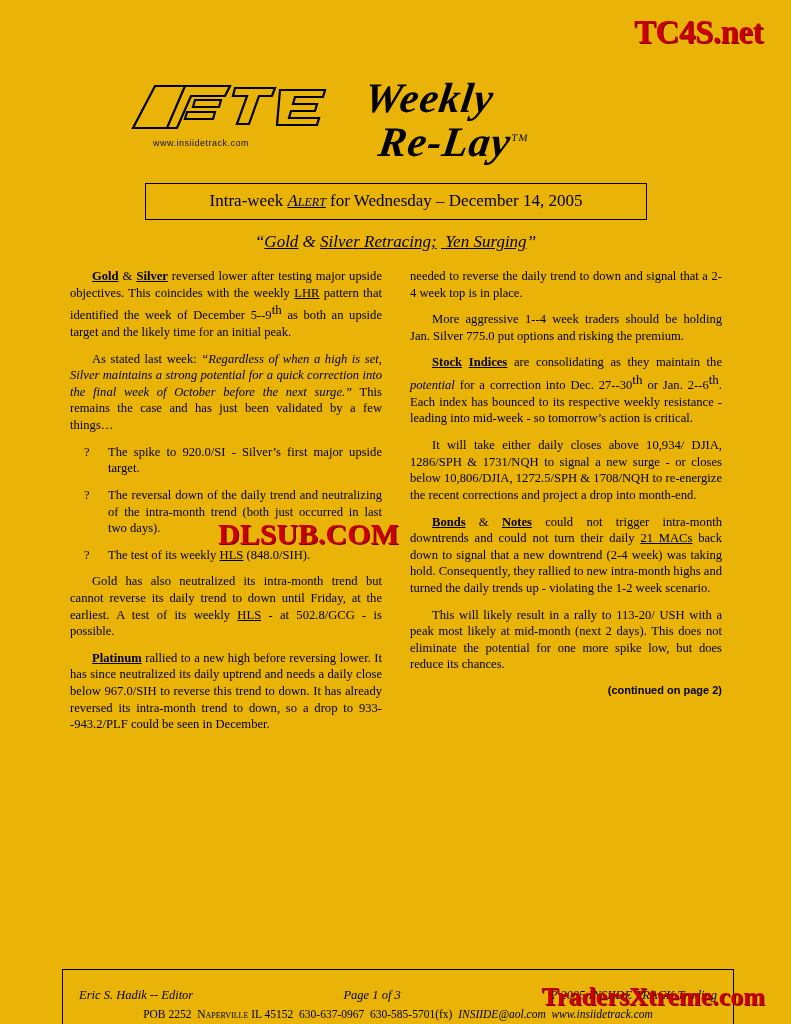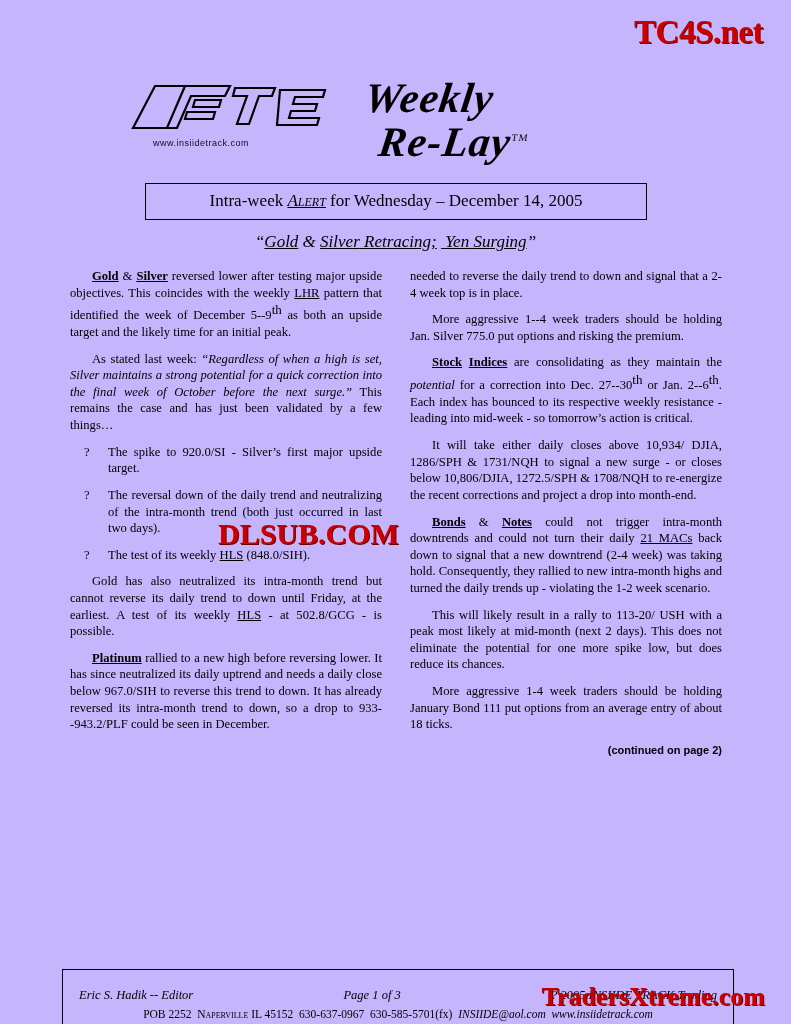--- a/index.html
+++ b/index.html
@@ -4,21 +4,21 @@
 <style>
   html, body {
     margin: 0;
     padding: 0;
     background: #8a8a8a;
   }
   .page {
     position: relative;
     width: 791px;
     height: 1024px;
-    background: #c4b5fd;
+    background: #eab308;
     overflow: hidden;
     font-family: "Liberation Serif", serif;
     color: #000000;
   }
   
   .top-brand {
     position: absolute;
     top: 14px;
     right: 28px;
     font-family: "Liberation Serif", serif;
@@ -275,21 +275,20 @@
     </p>
 
     <p>It will take either daily closes above 10,934/ DJIA, 1286/SPH &amp; 1731/NQH to signal a new surge - or closes below  10,806/DJIA, 1272.5/SPH  &amp;  1708/NQH  to re-energize the recent corrections and project a drop into month-end.</p>
 
     <p>
       <b class="bu">Bonds</b><span> &amp; </span><b class="bu">Notes</b><span> could not trigger intra-month downtrends and could not turn their daily </span><u class="ul">21 MACs</u><span> back down to signal that a new downtrend (2-4 week) was taking hold.  Consequently, they rallied to new intra-month highs and turned the daily trends up - violating the 1-2 week scenario.</span>
     </p>
 
     <p>This will likely result in a rally to 113-20/ USH with a peak most likely at mid-month (next 2 days).  This does not eliminate the potential for one more spike low, but does reduce its chances.</p>
 
-    <p>More aggressive 1-4 week traders should be holding January Bond 111 put options from an average entry of about 18 ticks.</p>
 
     <p class="contd">(continued on page 2)</p>
   </div>
 
   <div class="dlsub">DLSUB.COM</div>
 
   <div class="footer-box">
     <div class="footer-row1">
       <span>Eric S. Hadik -- Editor</span>
       <span>Page 1 of 3</span>

